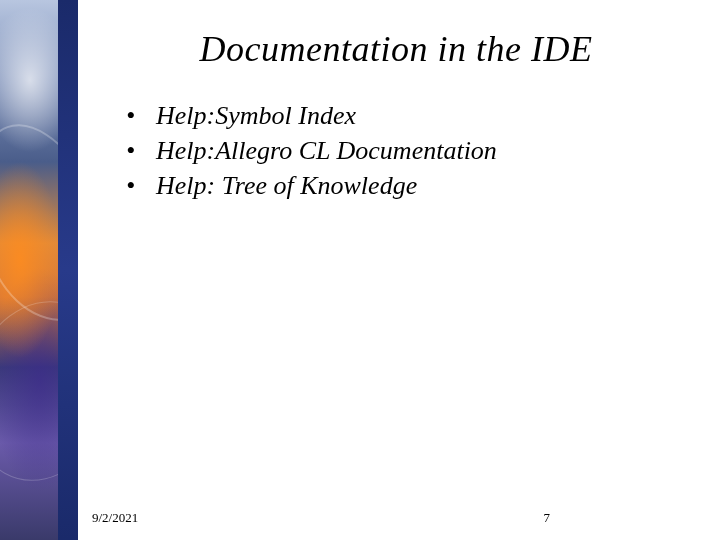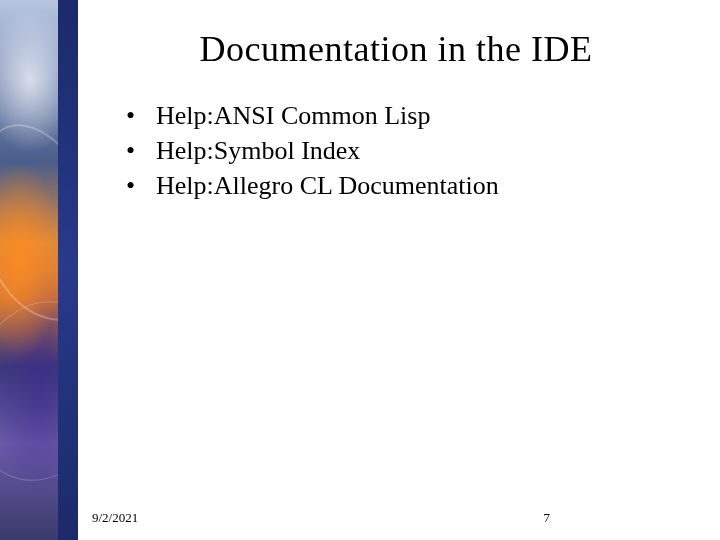--- a/index.html
+++ b/index.html
@@ -52,20 +52,21 @@
     height: 540px;
     background: linear-gradient(180deg, #1a2a6a 0%, #283a8a 50%, #1a2a6a 100%);
   }
   .content {
     position: absolute;
     left: 78px;
     top: 0;
     width: 642px;
     height: 540px;
     padding: 28px 36px 0 30px;
+    font-style: italic;
   }
   .title {
     font-size: 36px;
     font-weight: 400;
     color: #000;
     text-align: center;
     margin-bottom: 28px;
     letter-spacing: 0.5px;
   }
   .bullets {
@@ -105,22 +106,22 @@
 <body>
 
 <div class="sidebar">
   <div class="sidebar-art"></div>
   <div class="sidebar-band"></div>
 </div>
 
 <div class="content">
   <h1 class="title">Documentation in the IDE</h1>
   <ul class="bullets">
-    <li>Help:ANSI Common Lisp</li>
     <li>Help:Symbol Index</li>
     <li>Help:Allegro CL Documentation</li>
+    <li>Help: Tree of Knowledge</li>
   </ul>
 </div>
 
 <div class="footer">
   <span>9/2/2021</span>
   <span class="page-num">7</span>
 </div>
 
 </body></html>

